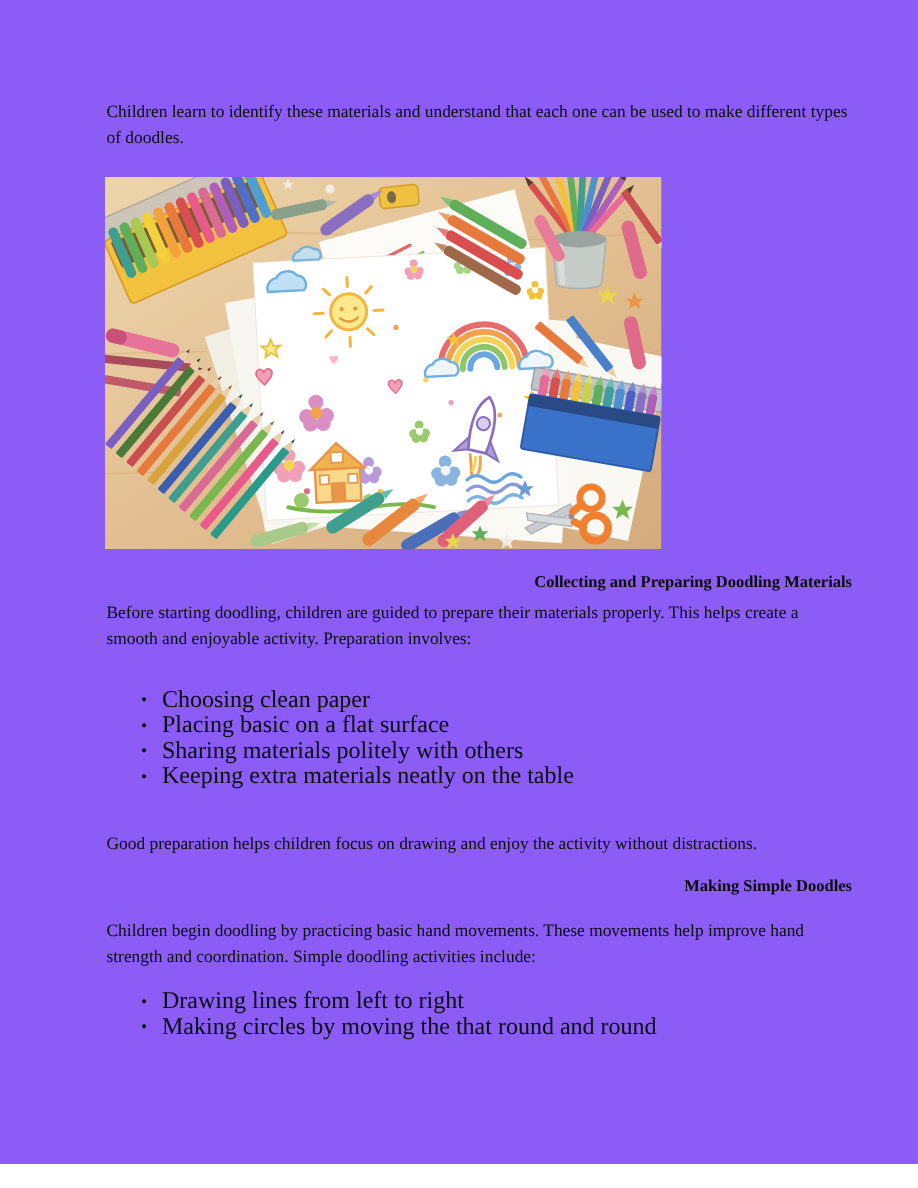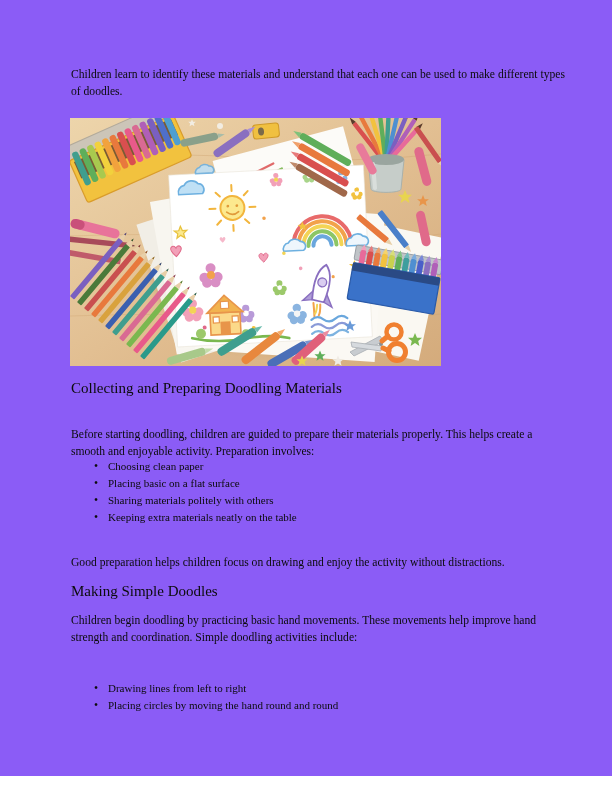--- a/index.html
+++ b/index.html
@@ -3,22 +3,22 @@
 <meta charset="utf-8">
 <style>
   html,body { margin:0; padding:0; background:#ffffff; }
   .page {
     position:relative; width:612px; height:776px; background:#8b5cf6;
     font-family:"Liberation Serif","DejaVu Serif",serif; color:#0b0b0b;
     overflow:hidden;
   }
   .blk { position:absolute; left:71px; width:497px; }
   p.body-text { margin:0; font-size:11.6px; line-height:17px; }
-  h3.doc-heading { margin:0; font-size:15px; line-height:17px; font-weight:normal; }
-  ul.doc-list { margin:0; padding:0; list-style:none; font-size:11px; }
+  h3.doc-heading { margin:0; font-size:11px; line-height:17px; font-weight:bold;text-align:right; }
+  ul.doc-list { margin:0; padding:0; list-style:none; font-size:16px; }
   ul.doc-list li { position:relative; padding-left:37px; line-height:17px; }
   ul.doc-list li::before {
     content:"\2022"; position:absolute; left:23px; top:0; font-size:11.6px;
   }
   figure.doodle-figure { position:absolute; left:70px; top:118px; margin:0; width:371px; height:248px; }
   figure.doodle-figure svg { display:block; }
 </style>
 </head>
 <body>
 
@@ -504,33 +504,33 @@
         <path d="M5,8 L11,11" stroke="#f08030" stroke-width="5" stroke-linecap="round"></path>
         <circle cx="16" cy="-8" r="7.5" fill="none" stroke="#f08030" stroke-width="4.5"></circle>
         <circle cx="19" cy="12" r="8.5" fill="none" stroke="#f08030" stroke-width="5"></circle>
       </g>
       <use href="#star" transform="translate(345,222)" fill="#7ab84f"></use>
     </svg>
   </figure>
 
   <h3 class="doc-heading blk" style="top:380px">Collecting and Preparing Doodling Materials</h3>
 
-  <p class="body-text blk" style="top:426px">Before starting doodling, children are guided to prepare their materials properly. This helps create a smooth and enjoyable activity. Preparation involves:</p>
+  <p class="body-text blk" style="top:400px">Before starting doodling, children are guided to prepare their materials properly. This helps create a smooth and enjoyable activity. Preparation involves:</p>
 
   <ul class="doc-list blk" style="top:458px">
     <li>Choosing clean paper</li>
     <li>Placing basic on a flat surface</li>
     <li>Sharing materials politely with others</li>
     <li>Keeping extra materials neatly on the table</li>
   </ul>
 
   <p class="body-text blk" style="top:554px">Good preparation helps children focus on drawing and enjoy the activity without distractions.</p>
 
   <h3 class="doc-heading blk" style="top:583px">Making Simple Doodles</h3>
 
   <p class="body-text blk" style="top:612px">Children begin doodling by practicing basic hand movements. These movements help improve hand strength and coordination. Simple doodling activities include:</p>
 
-  <ul class="doc-list blk" style="top:680px">
+  <ul class="doc-list blk" style="top:659px">
     <li>Drawing lines from left to right</li>
-    <li>Placing circles by moving the hand round and round</li>
+    <li>Making circles by moving the that round and round</li>
   </ul>
 
 </div>
 
 </body></html>

